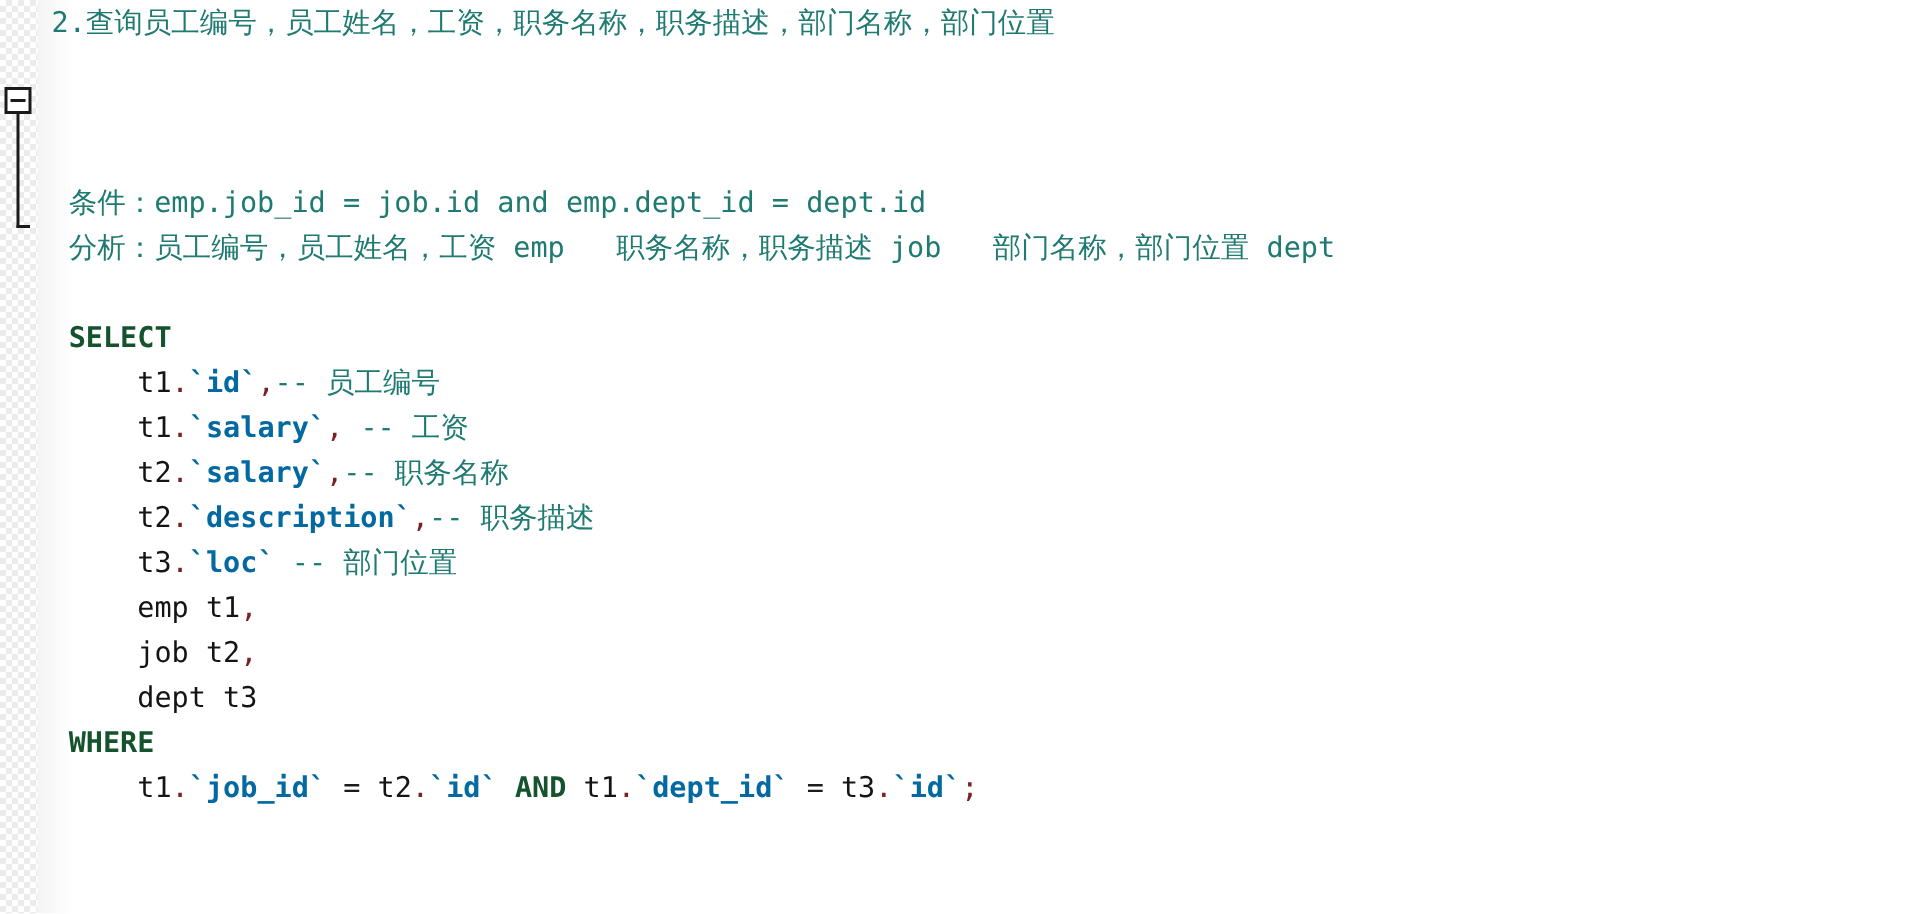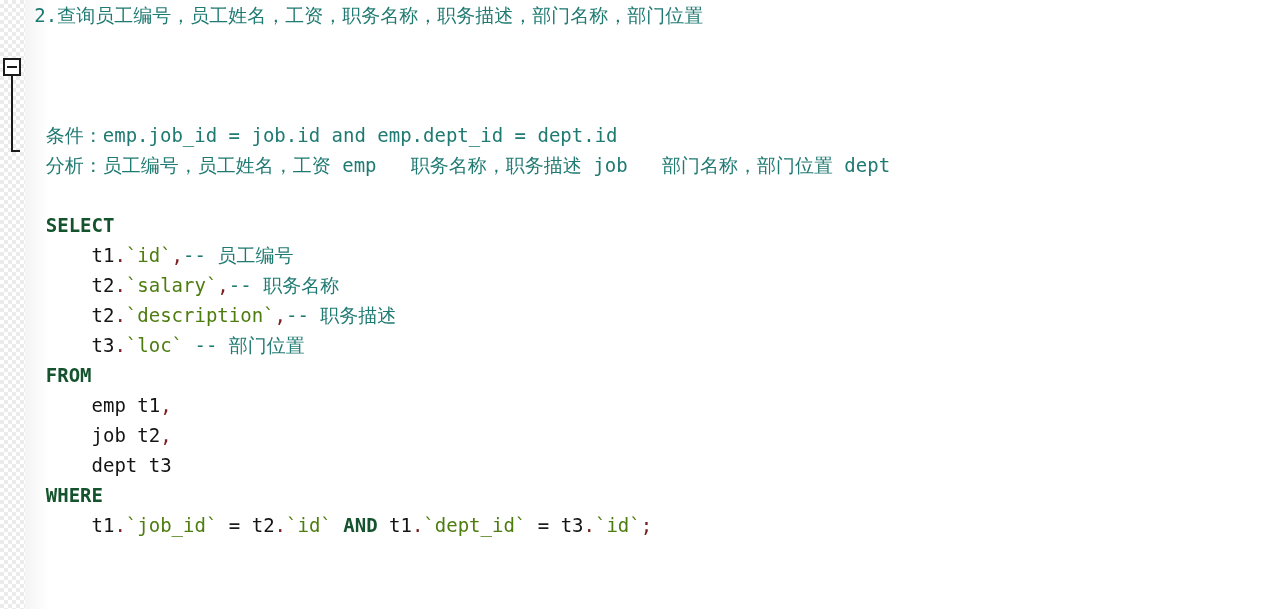--- a/index.html
+++ b/index.html
@@ -108,21 +108,21 @@
     color: #1c1c1c;
   }
   .line .seg { white-space: pre; }
 
   
   .cm  { color: #1f7a72; }              
   .kw  { color: #14532d; font-weight: 700; }  
   .id  { color: #141414; }              
   .pn  { color: #7a2020; }              
   .op  { color: #1c1c1c; }              
-  .bt  { color: #4d7c0f; }              
+  .bt  { color: #0369a1; font-weight: bold; }              
 </style>
 </head>
 <body>
 
 <div class="editor">
 
   <div class="alpha-strip"></div>
   <div class="gutter"></div>
 
   <div class="fold"></div>
@@ -132,24 +132,24 @@
   <div class="code" id="code-surface">
       <div class="line"><span class="seg cm">-- 2.查询员工编号，员工姓名，工资，职务名称，职务描述，部门名称，部门位置</span></div>
       <div class="line"><span class="seg id"></span></div>
       <div class="line"><span class="seg cm">/*</span></div>
       <div class="line"><span class="seg id"></span></div>
       <div class="line"><span class="seg cm">    条件：emp.job_id = job.id and emp.dept_id = dept.id</span></div>
       <div class="line"><span class="seg cm">    分析：员工编号，员工姓名，工资 emp   职务名称，职务描述 job   部门名称，部门位置 dept</span></div>
       <div class="line"><span class="seg cm">*/</span></div>
       <div class="line"><span class="seg id">    </span><span class="seg kw">SELECT</span></div>
       <div class="line"><span class="seg id">        t1</span><span class="seg pn">.</span><span class="seg bt">`id`</span><span class="seg pn">,</span><span class="seg cm">-- 员工编号</span></div>
+      <div class="line"><span class="seg id">        t1</span><span class="seg pn">.</span><span class="seg bt">`salary`</span><span class="seg pn">,</span><span class="seg cm"> -- 工资</span></div>
       <div class="line"><span class="seg id">        t2</span><span class="seg pn">.</span><span class="seg bt">`salary`</span><span class="seg pn">,</span><span class="seg cm">-- 职务名称</span></div>
       <div class="line"><span class="seg id">        t2</span><span class="seg pn">.</span><span class="seg bt">`description`</span><span class="seg pn">,</span><span class="seg cm">-- 职务描述</span></div>
       <div class="line"><span class="seg id">        t3</span><span class="seg pn">.</span><span class="seg bt">`loc`</span><span class="seg cm"> -- 部门位置</span></div>
-      <div class="line"><span class="seg id">    </span><span class="seg kw">FROM</span></div>
       <div class="line"><span class="seg id">        emp t1</span><span class="seg pn">,</span></div>
       <div class="line"><span class="seg id">        job t2</span><span class="seg pn">,</span></div>
       <div class="line"><span class="seg id">        dept t3</span></div>
       <div class="line"><span class="seg id">    </span><span class="seg kw">WHERE</span></div>
       <div class="line"><span class="seg id">        t1</span><span class="seg pn">.</span><span class="seg bt">`job_id`</span><span class="seg op"> = </span><span class="seg id">t2</span><span class="seg pn">.</span><span class="seg bt">`id`</span><span class="seg id"> </span><span class="seg kw">AND</span><span class="seg id"> t1</span><span class="seg pn">.</span><span class="seg bt">`dept_id`</span><span class="seg op"> = </span><span class="seg id">t3</span><span class="seg pn">.</span><span class="seg bt">`id`</span><span class="seg pn">;</span></div>
     </div>
 
 </div>
 
 </body></html>

